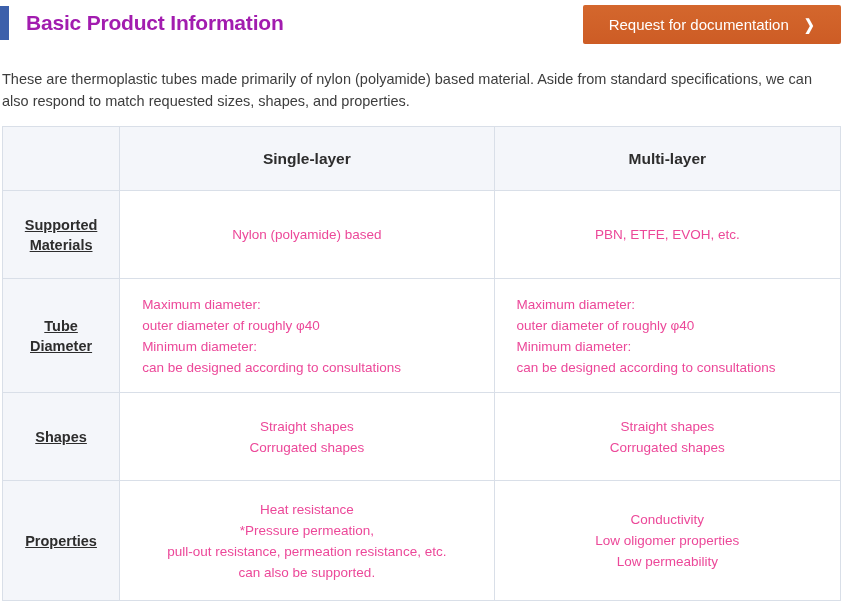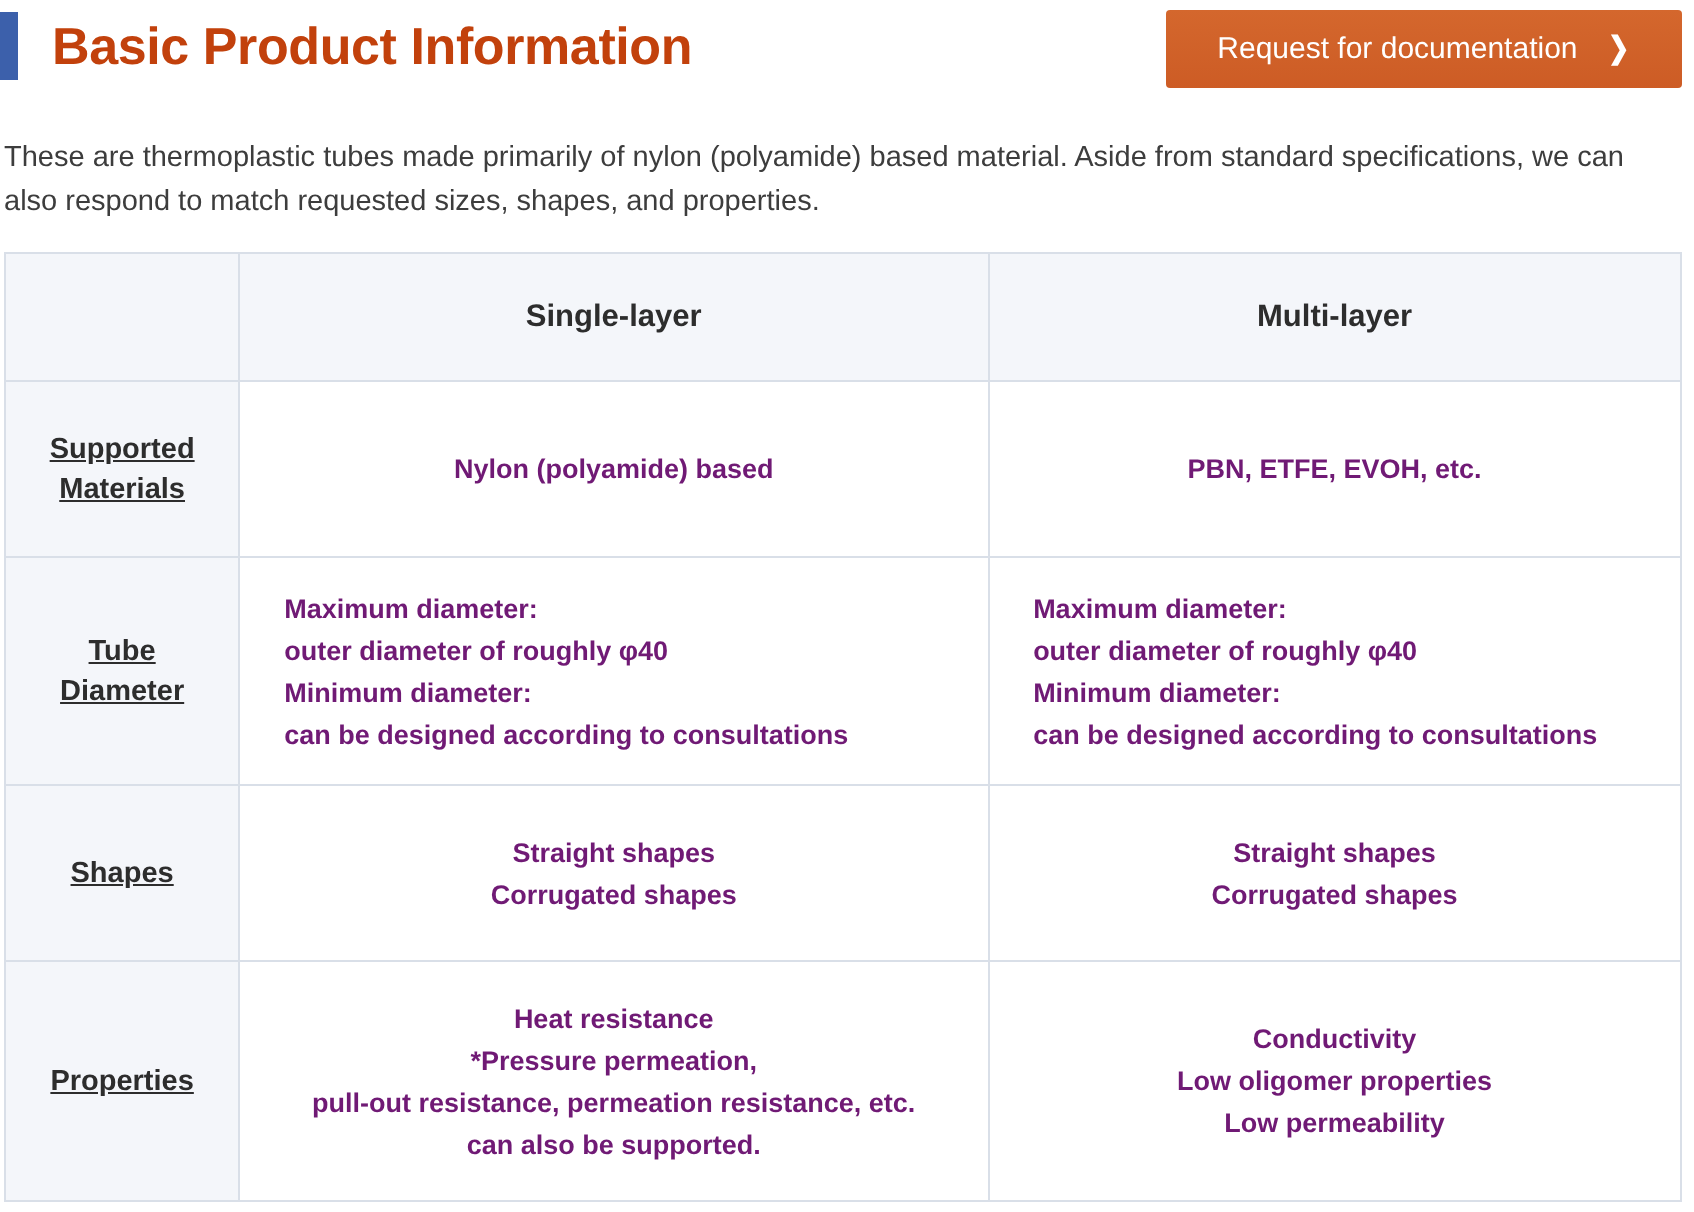--- a/index.html
+++ b/index.html
@@ -30,23 +30,23 @@
     height: 34px;
   }
   .accent-bar {
     width: 9px;
     height: 34px;
     background: #3c60ab;
     flex: none;
   }
   .page-title {
     margin-left: 17px;
-    font-size: 26px;
-    font-weight: bold;
-    color: #c2410c;
+    font-size: 21px;
+    font-weight: bold;
+    color: #a21caf;
     letter-spacing: -0.2px;
     white-space: nowrap;
   }
   .doc-button {
     position: absolute;
     right: 6px;
     top: 5px;
     width: 258px;
     height: 39px;
     background: linear-gradient(#d4672d, #cd5c25);
@@ -117,23 +117,22 @@
     color: #2d2d2d;
     line-height: 20px;
     padding: 4px 6px;
     text-decoration: underline;
   }
 
   .cell {
     background: #ffffff;
     font-size: 13.5px;
     line-height: 21px;
-    color: #701a75;
+    color: #ec4899;
     padding: 10px 14px;
-    font-weight: bold;
   }
   .cell.center { text-align: center; }
   .cell.left   { text-align: left; padding-left: 22px; }
 
   .r-materials { height: 88px; }
   .r-diameter  { height: 114px; }
   .r-shapes    { height: 88px; }
   .r-properties{ height: 120px; }
 
   .line { display: block; }

